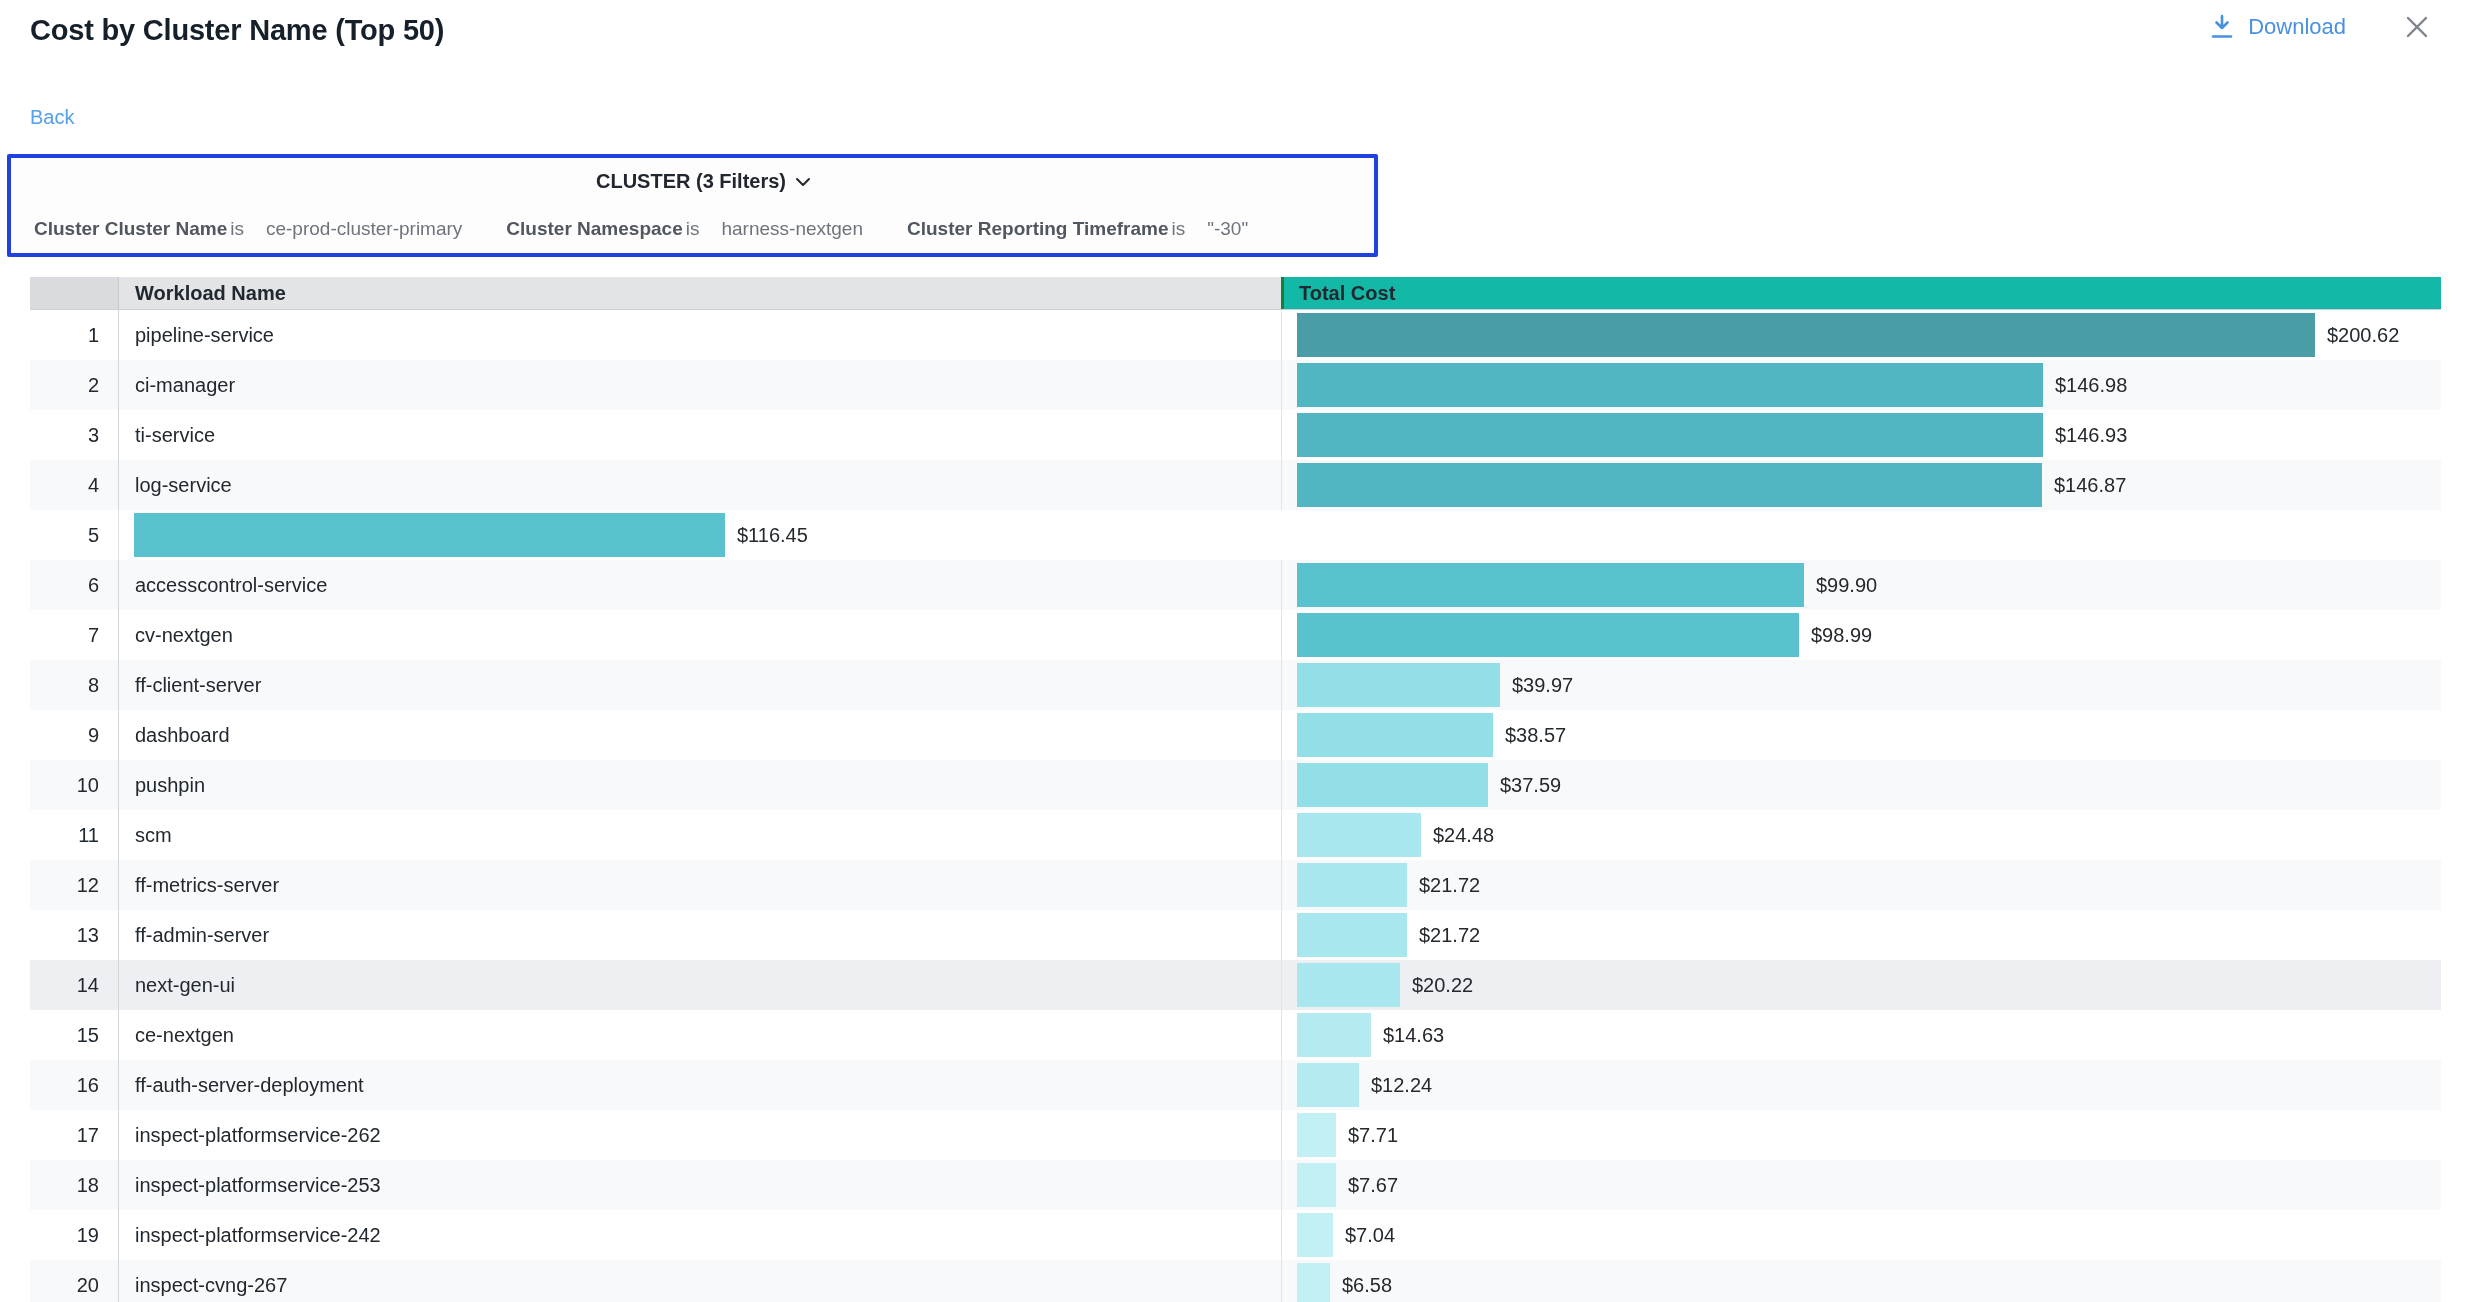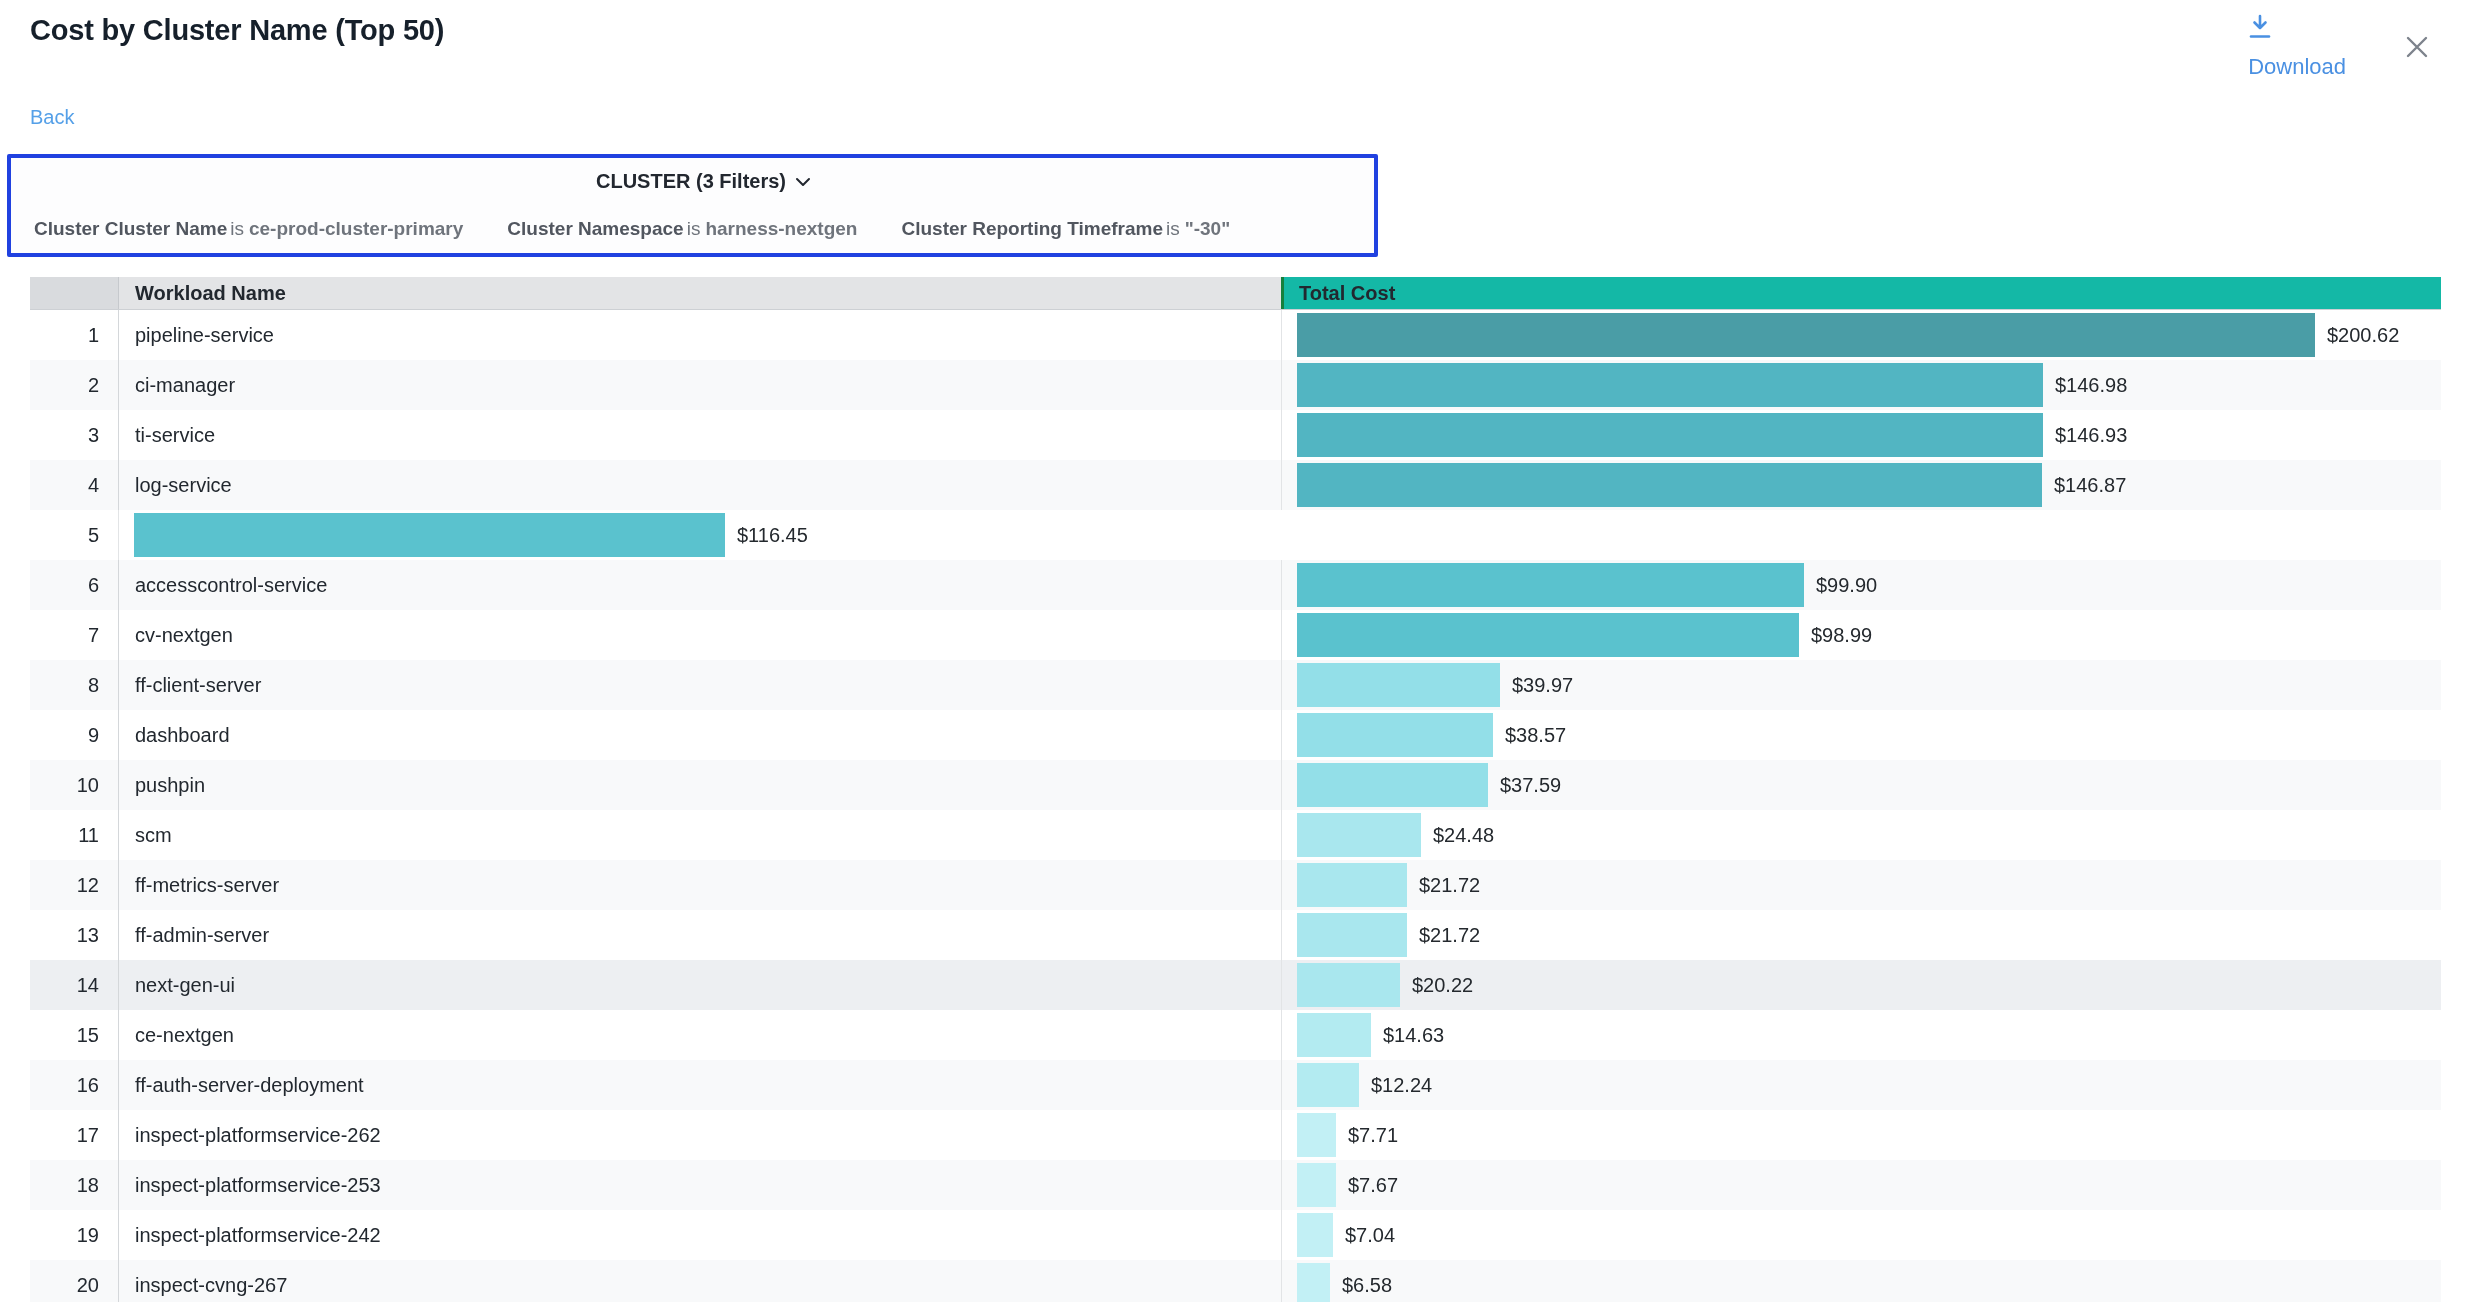--- a/index.html
+++ b/index.html
@@ -6,23 +6,23 @@
   html, body { width: 2470px; height: 1302px; overflow: hidden; background: #ffffff;
     font-family: "Liberation Sans", "DejaVu Sans", sans-serif; }
 
   
   .page-title {
     position: absolute; left: 30px; top: 14px;
     font-size: 29px; font-weight: 700; color: #16202b; letter-spacing: -0.2px;
   }
   .toolbar { position: absolute; right: 40px; top: 14px; display: flex; align-items: center; gap: 58px; }
   .download-btn {
-    display: flex; align-items: flex-start; gap: 14px;
+    display: flex; align-items: center; gap: 14px;
     background: none; border: none; cursor: pointer;
-    font-family: inherit; font-size: 22px; font-weight: 500; color: #4a90e2; flex-direction: column;
+    font-family: inherit; font-size: 22px; font-weight: 500; color: #4a90e2;
   }
   .close-btn { background: none; border: none; cursor: pointer; line-height: 0; }
 
   
   .back-link {
     position: absolute; left: 30px; top: 106px;
     font-size: 20px; color: #55a0e8; text-decoration: none; cursor: pointer;
   }
 
   
@@ -30,21 +30,21 @@
     position: absolute; left: 7px; top: 154px; width: 1371px; height: 103px;
     border: 4px solid #2041e0; background: #fdfdfe; border-radius: 2px;
     padding: 12px 0 0 23px;
   }
   .filter-title-row { display: flex; align-items: center; gap: 8px; cursor: pointer; justify-content: center; }
   .filter-title { font-size: 20px; font-weight: 700; color: #22272f; }
   .filter-list { display: flex; align-items: center; gap: 44px; margin-top: 25px; }
   .filter-item { font-size: 19px; white-space: nowrap; }
   .filter-item .f-name { font-weight: 700; color: #51565f; }
   .filter-item .f-op { color: #6f747c; margin-left: 3px; }
-  .filter-item .f-val { color: #6f747c; margin-left: 5px; font-weight: bold; }
+  .filter-item .f-val { color: #6f747c; margin-left: 22px; }
 
   
   .cost-table { position: absolute; left: 30px; top: 277px; width: 2411px; }
   .thead { display: flex; height: 33px; border-bottom: 1px solid #cdd0d4; }
   .th { display: flex; align-items: center; font-size: 20px; font-weight: 700; color: #22282f; }
   .th-index  { width: 88px;  background: #d9dbde; }
   .th-name   { width: 1163px; background: #e3e4e6; border-left: 1px solid #c6c9cd; padding-left: 16px; }
   .th-cost   { width: 1160px; background: #14b8a6; border-left: 3px solid #15803d; padding-left: 15px; }
 
   .trow { display: flex; height: 50px; background: #ffffff; }

